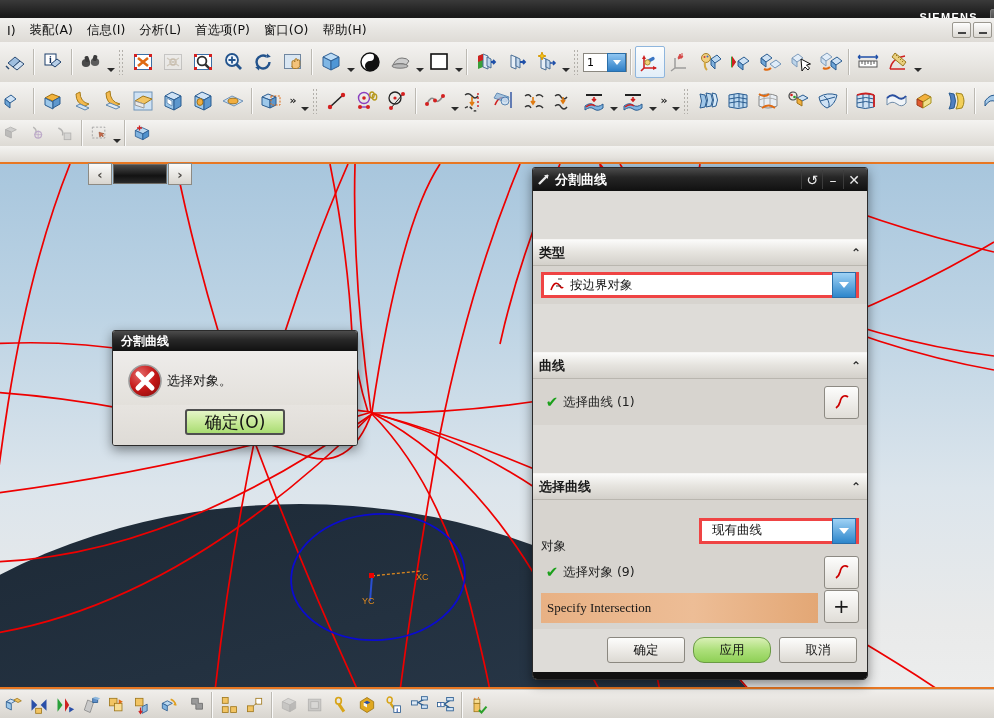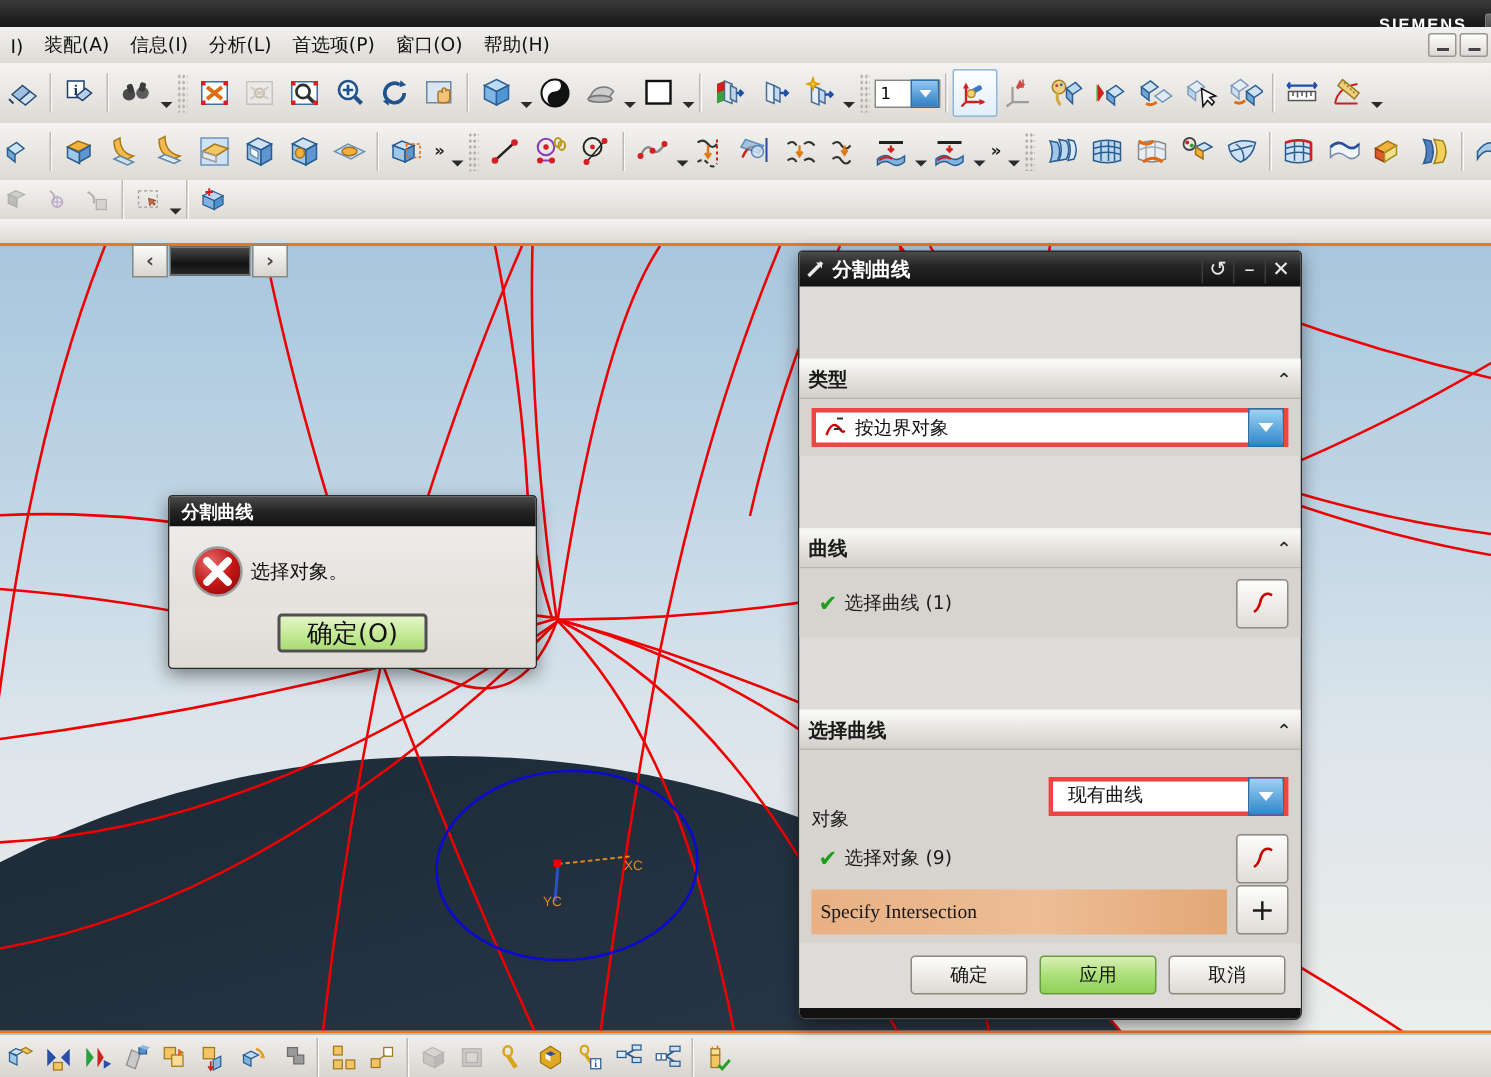--- a/index.html
+++ b/index.html
@@ -210,20 +210,21 @@
   }
   .btn{
     min-width:52px;height:24px;padding:0 12px;border:1px solid #8b8880;border-radius:3px;
     background:linear-gradient(180deg,#fdfdfc 0%,#eeece8 48%,#dcd9d3 100%);
     font-size:12.5px;color:#131313;display:flex;align-items:center;justify-content:center;
     font-family:"DejaVu Sans",sans-serif;
   }
   .btn.green{
     background:linear-gradient(180deg,#d9f0b6 0%,#aee07c 48%,#8fd056 100%);
     border-color:#6a9b44;
+    border-radius:11px;
   }
   .dlg-bottomedge{height:7px;background:#111;border-radius:0 0 4px 4px;}
 
   
   .msgbox{
     position:absolute;left:112px;top:330px;width:244px;z-index:30;
     border:1px solid #2b2b2b;border-radius:3px;
     box-shadow:0 4px 12px rgba(0,0,0,.45);
     background:#e7e5e1;
   }

